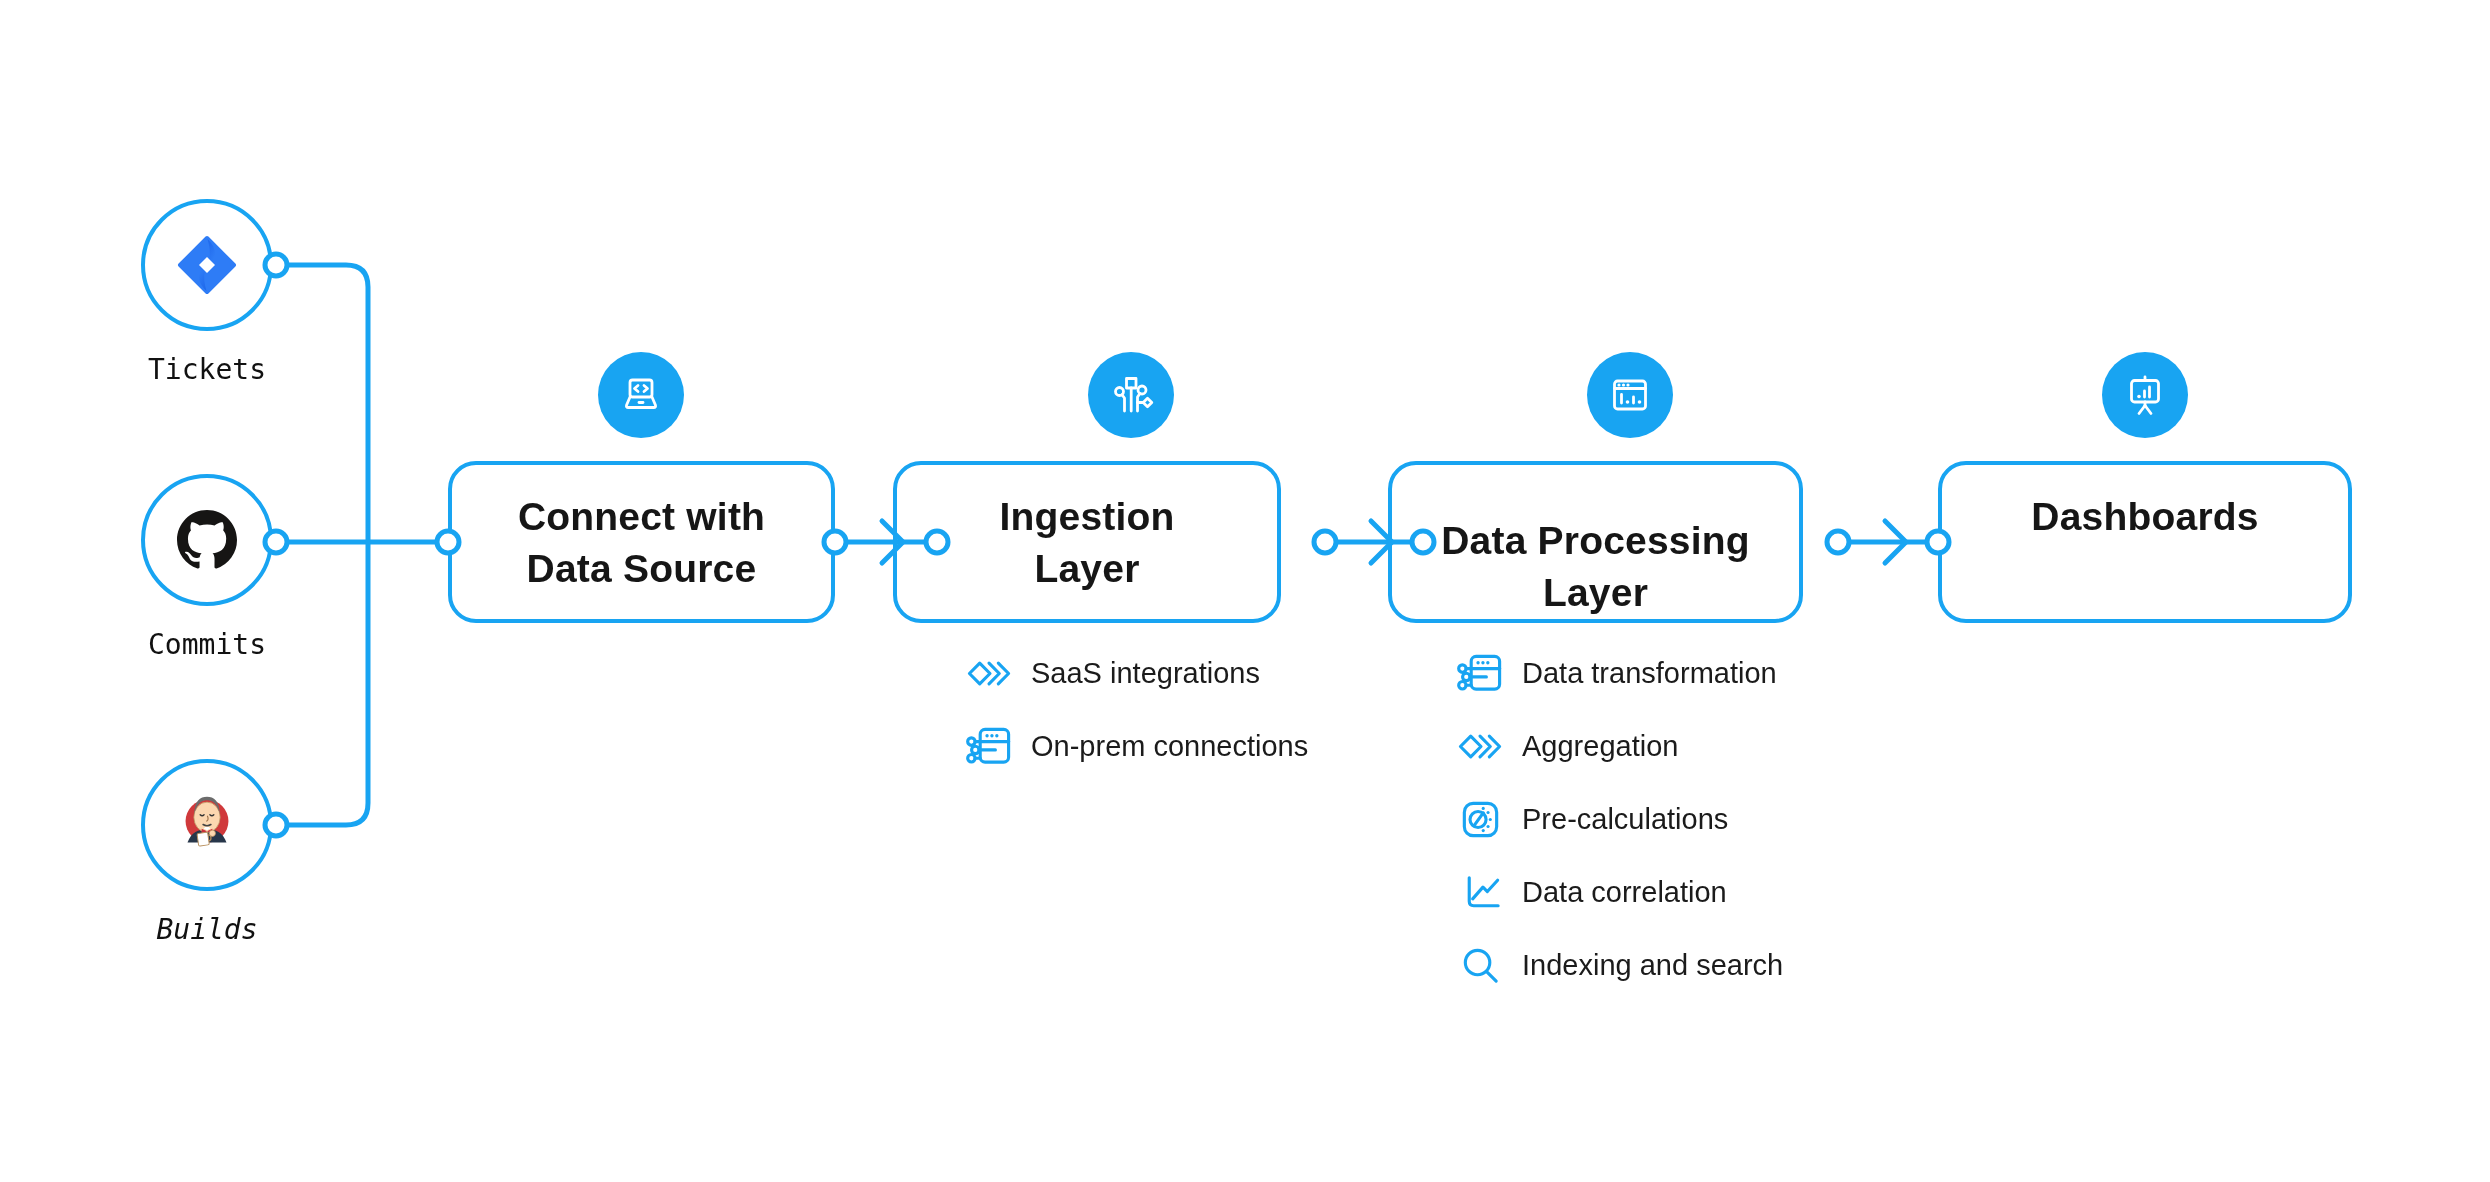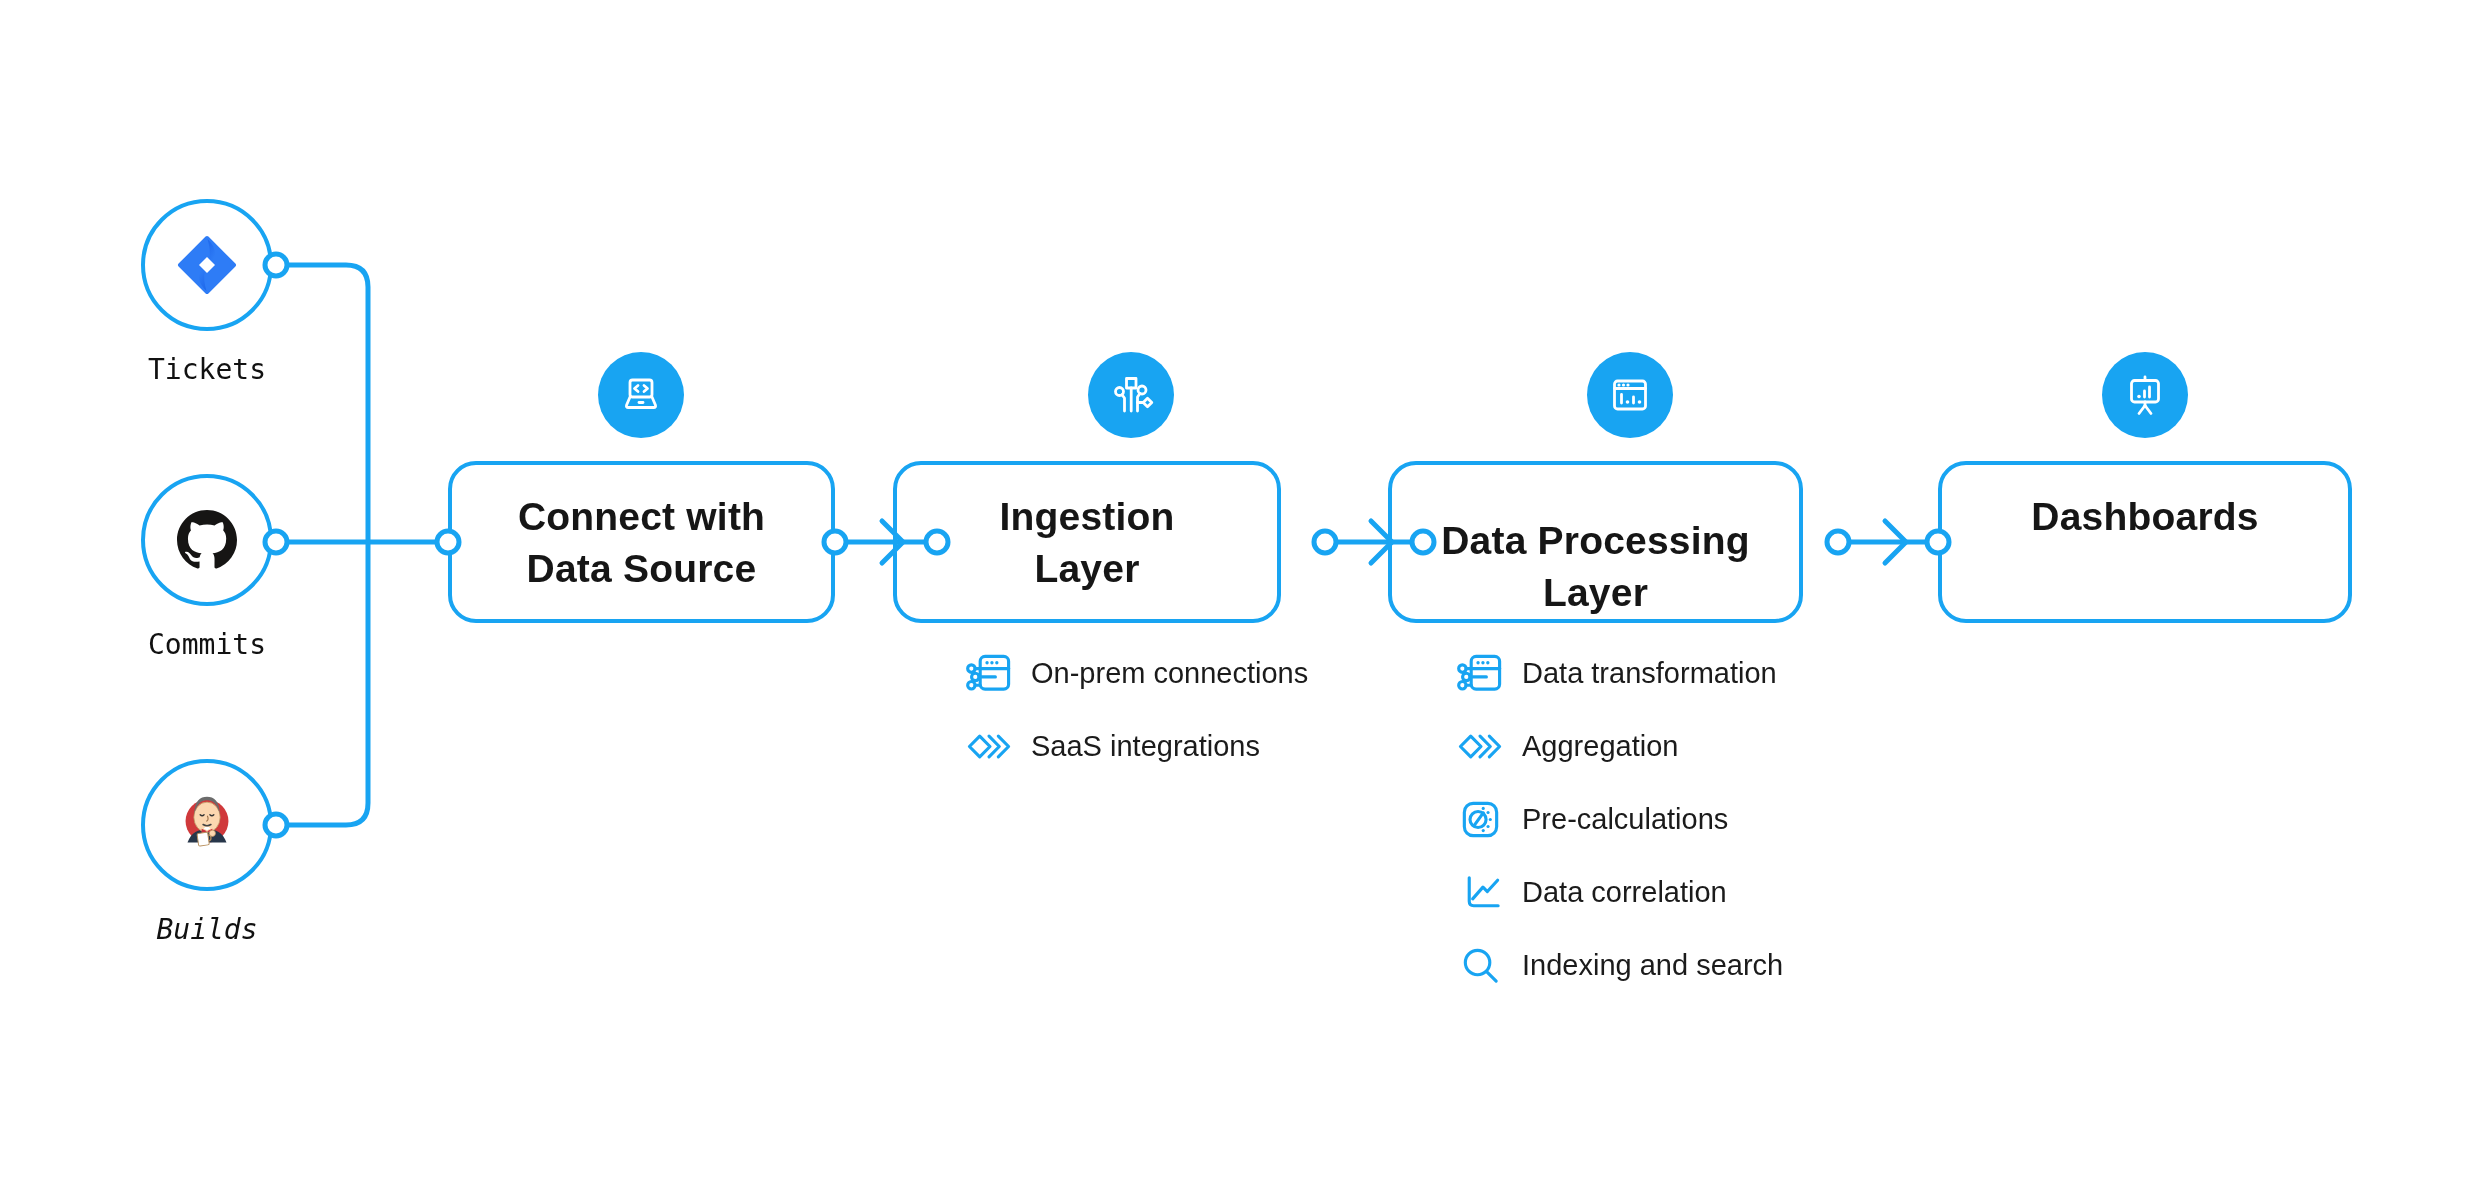--- a/index.html
+++ b/index.html
@@ -167,45 +167,45 @@
         <circle cx="45.5" cy="48.5" r="3.2" fill="#FCD7B0" stroke="#B9915F" stroke-width="0.7"></circle>
       </svg>
     </div>
     <div class="source-label">Builds</div>
   </div>
 
   <div class="features" style="left:966px;top:637px;">
     <div class="feature">
       <span class="ficon">
         <svg width="47" height="47" viewBox="0 0 48 48">
+          <path d="M14 13.5 L24.5 24 L14 34.5 L3.5 24 Z"></path>
+          <path d="M23.5 13.5 L34 24 L23.5 34.5"></path>
+          <path d="M33 13.5 L43.5 24 L33 34.5"></path>
+        </svg>
+      </span>
+      <span class="flabel">SaaS integrations</span>
+    </div>
+    <div class="feature">
+      <span class="ficon">
+        <svg width="47" height="47" viewBox="0 0 48 48">
           <rect x="14.5" y="6.5" width="29" height="33.5" rx="5"></rect>
           <path d="M14.5 19 H43.5"></path>
           <circle class="fill" cx="21.5" cy="13" r="1.7"></circle>
           <circle class="fill" cx="26.5" cy="13" r="1.7"></circle>
           <circle class="fill" cx="31.5" cy="13" r="1.7"></circle>
           <circle cx="5.5" cy="19" r="3.8"></circle>
           <path d="M9.3 19 H14.5"></path>
           <circle cx="9.5" cy="27.5" r="3.8"></circle>
           <path d="M13.3 27.5 H30"></path>
           <circle cx="5.5" cy="36" r="3.8"></circle>
           <path d="M9.3 36 H14.5"></path>
         </svg>
       </span>
       <span class="flabel">On-prem connections</span>
     </div>
-    <div class="feature">
-      <span class="ficon">
-        <svg width="47" height="47" viewBox="0 0 48 48">
-          <path d="M14 13.5 L24.5 24 L14 34.5 L3.5 24 Z"></path>
-          <path d="M23.5 13.5 L34 24 L23.5 34.5"></path>
-          <path d="M33 13.5 L43.5 24 L33 34.5"></path>
-        </svg>
-      </span>
-      <span class="flabel">SaaS integrations</span>
-    </div>
   </div>
 
   <div class="features" style="left:1457px;top:637px;">
     <div class="feature">
       <span class="ficon">
         <svg width="47" height="47" viewBox="0 0 48 48">
           <rect x="14.5" y="6.5" width="29" height="33.5" rx="5"></rect>
           <path d="M14.5 19 H43.5"></path>
           <circle class="fill" cx="21.5" cy="13" r="1.7"></circle>
           <circle class="fill" cx="26.5" cy="13" r="1.7"></circle>

